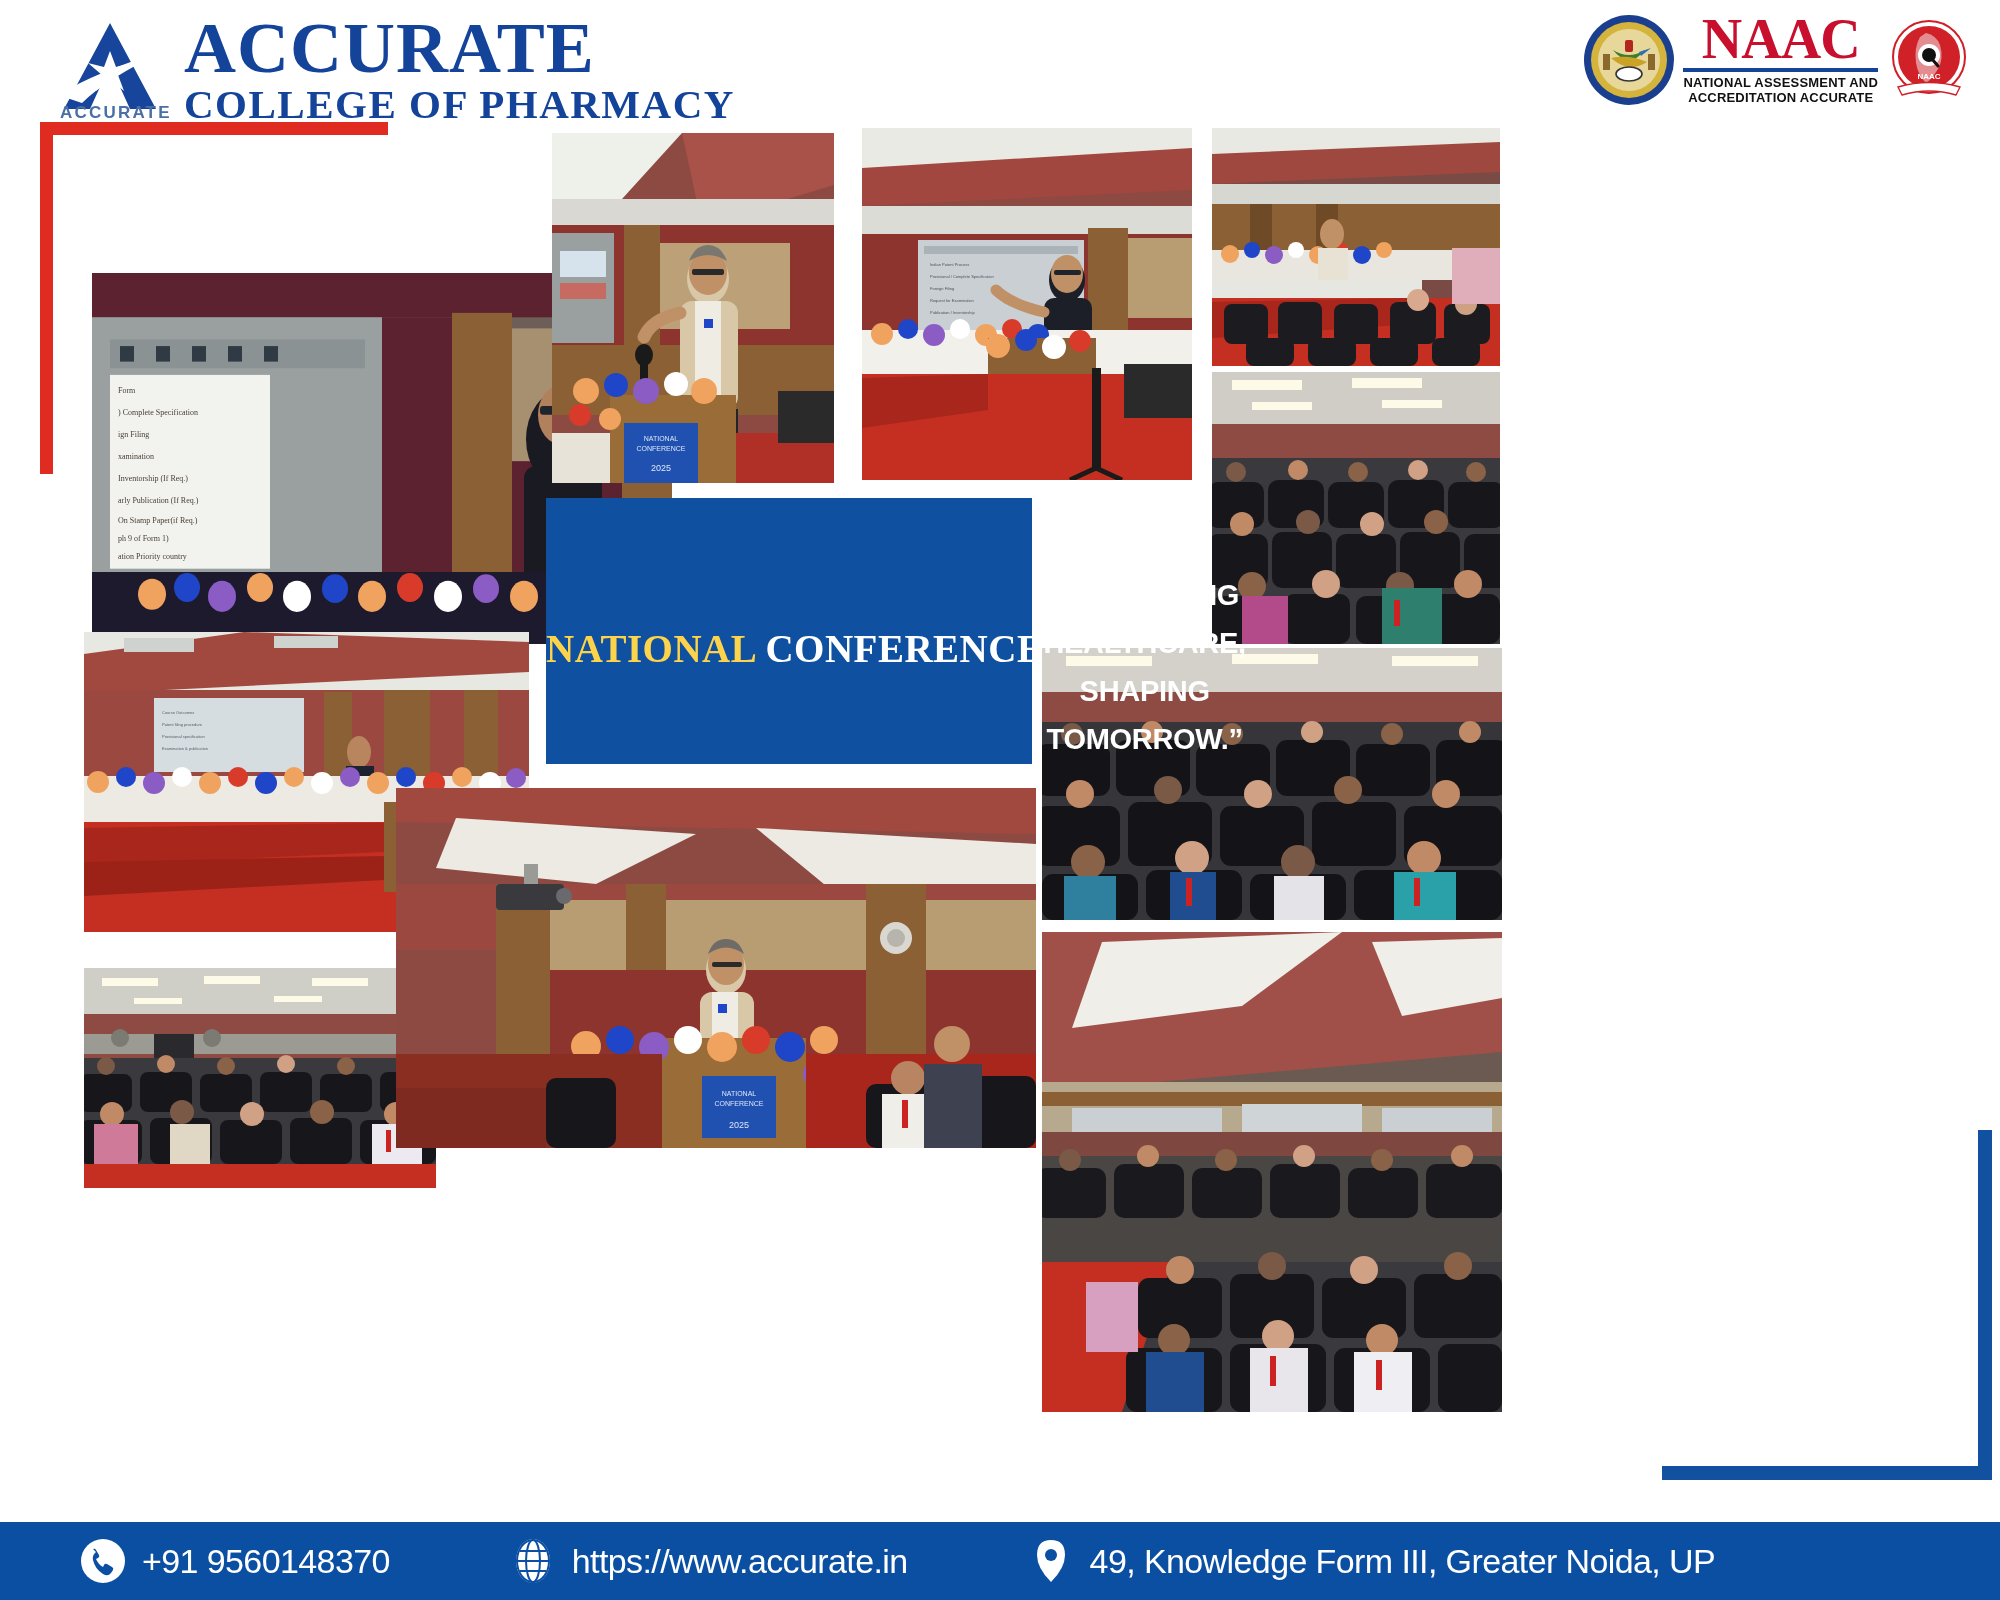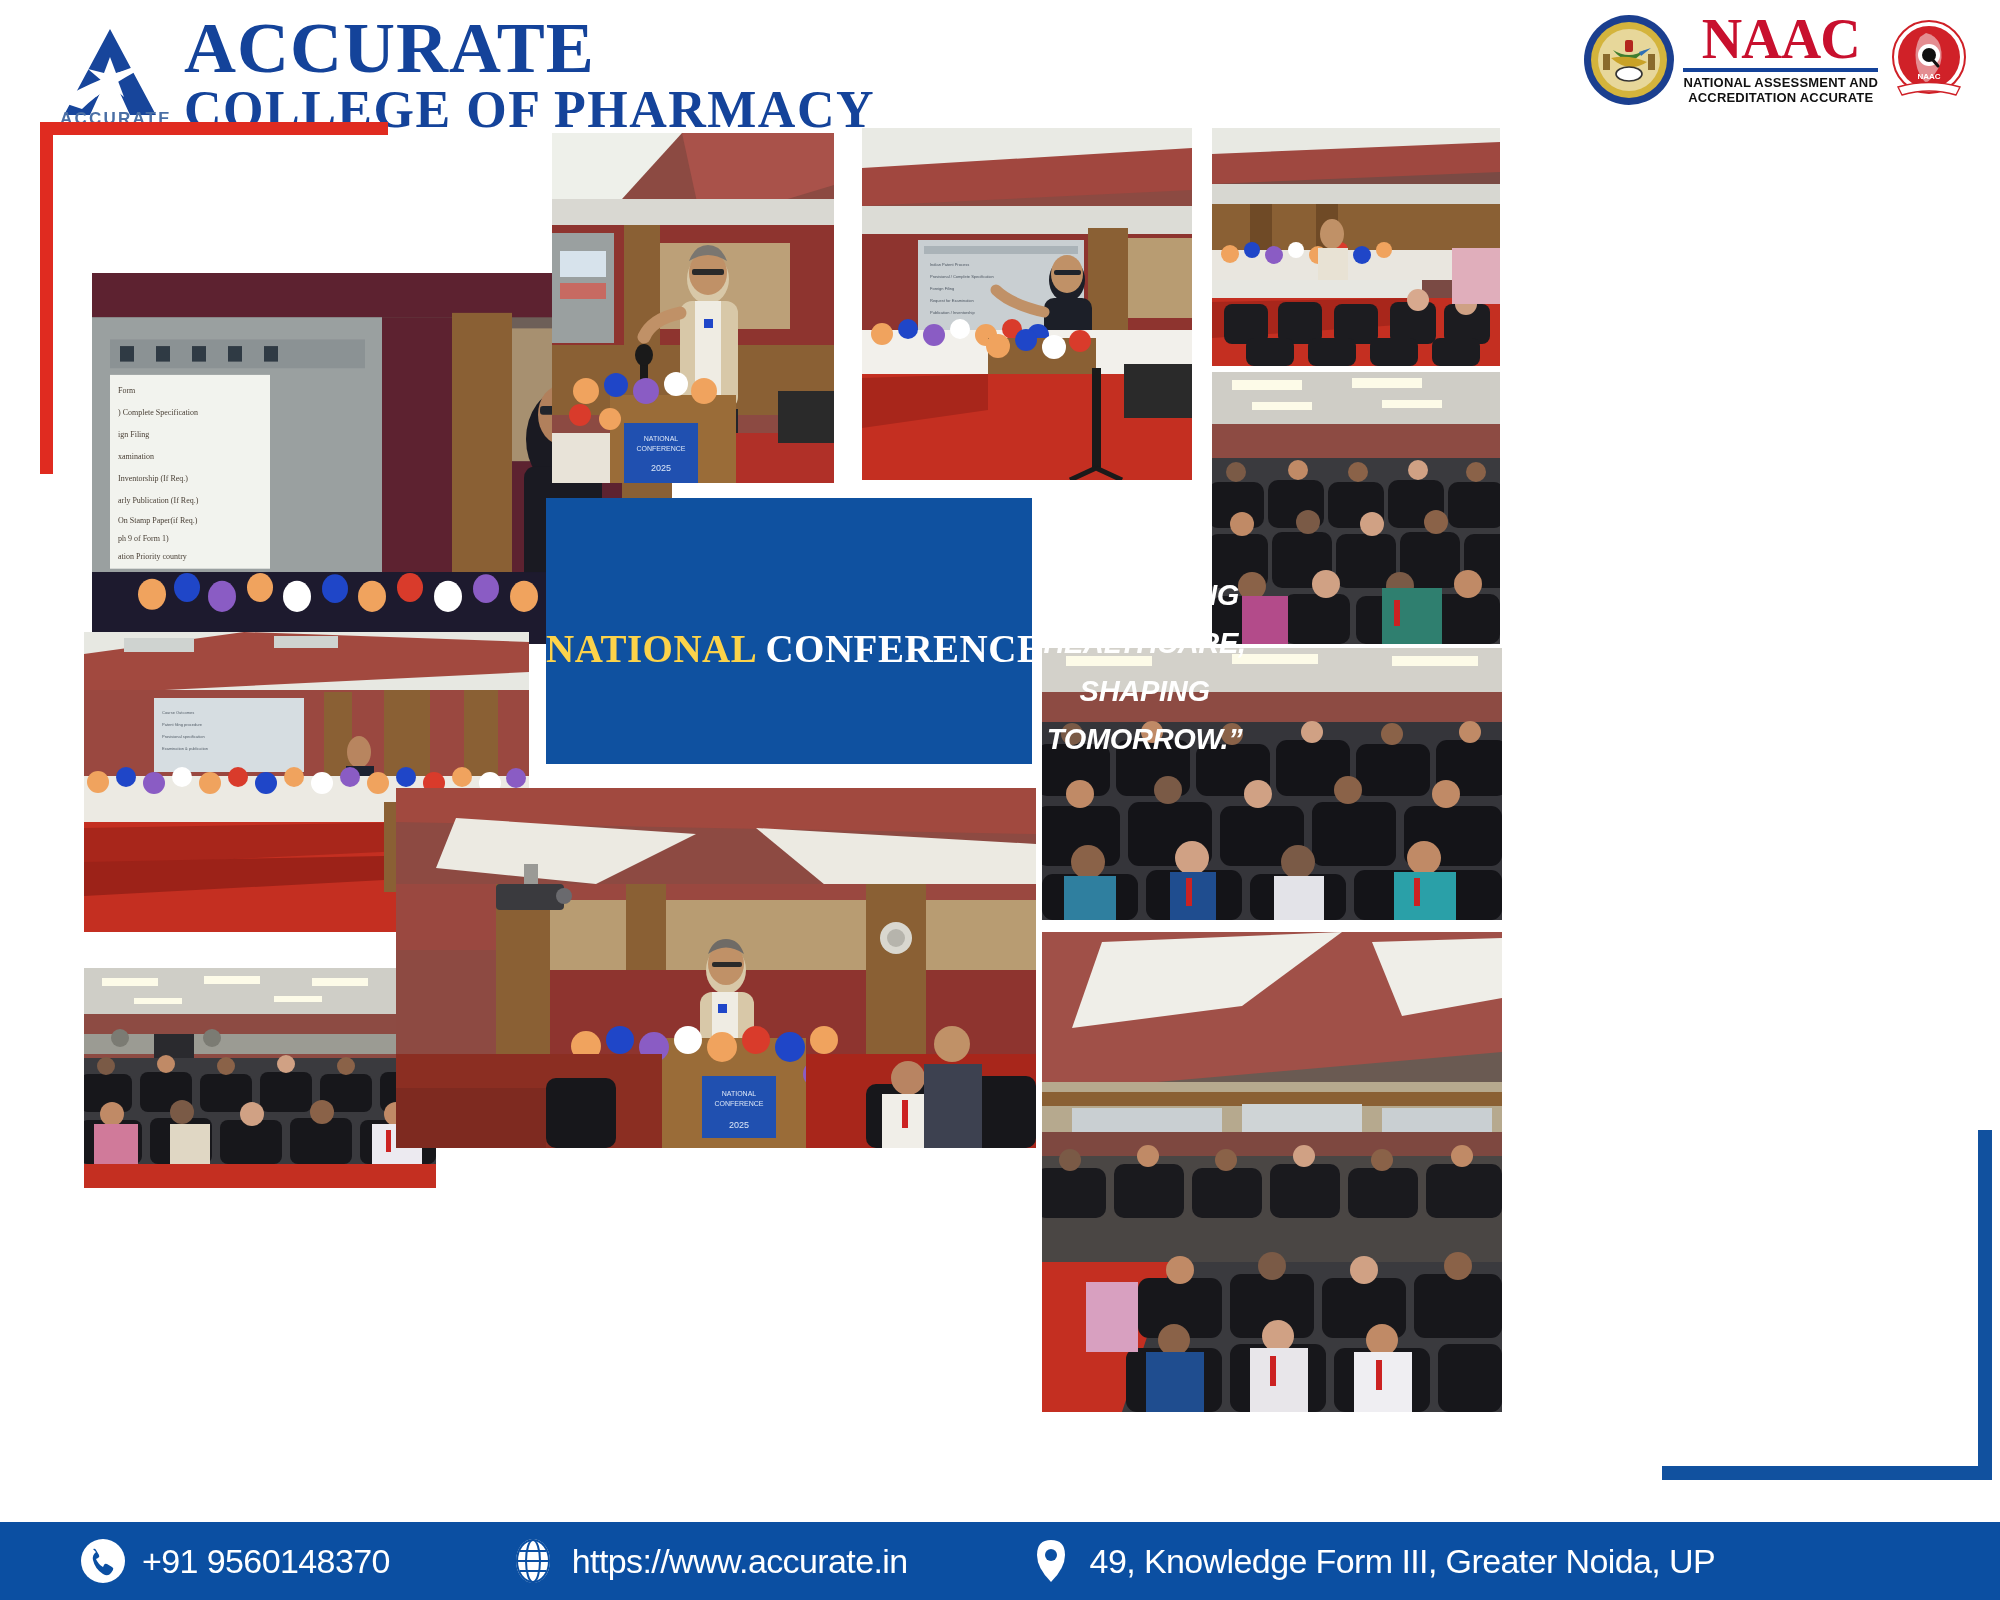--- a/index.html
+++ b/index.html
@@ -21,21 +21,21 @@
     position:absolute;left:8px;bottom:-2px;width:104px;text-align:center;
     font-size:17px;letter-spacing:2.2px;color:#4a6fa5;font-weight:bold;
   }
   .logo-text{display:flex;flex-direction:column;line-height:0.96;}
   .logo-text .l1{
     font-family:"Liberation Serif",serif;font-weight:bold;
     font-size:72px;letter-spacing:1px;color:#14439a;
   }
   .logo-text .l2{
     font-family:"Liberation Serif",serif;font-weight:bold;
-    font-size:52px;letter-spacing:1.5px;color:#14439a;margin-top:2px;
+    font-size:41px;letter-spacing:1.5px;color:#14439a;margin-top:2px;
   }
 
   .accred{position:absolute;right:28px;top:14px;display:flex;align-items:center;gap:8px;}
   .seal{width:92px;height:92px;flex:none;}
   .naac-lockup{display:flex;flex-direction:column;align-items:center;}
   .naac-word{
     font-family:"Liberation Serif",serif;font-weight:bold;font-size:56px;
     color:#c8102e;line-height:0.9;letter-spacing:-1px;
   }
   .naac-rule{width:100%;height:4px;background:#14439a;margin:3px 0 4px;}
@@ -64,21 +64,21 @@
     background:#0f51a0;display:flex;flex-direction:row;
     align-items:center;justify-content:flex-start;padding-top:34px;box-sizing:border-box;
   }
   .tp-head{
     font-family:"Liberation Serif",serif;font-weight:bold;font-size:39px;
     letter-spacing:0.5px;white-space:nowrap;
   }
   .tp-head .n{color:#fcd34a;}
   .tp-head .c{color:#ffffff;}
   .tp-tag{
-    margin-top:40px;color:#ffffff;font-weight:bold;font-style:italic;
+    margin-top:40px;color:#ffffff;font-weight:bold;
     font-size:29px;line-height:1.65;text-align:center;letter-spacing:-0.3px;
   }
 
   
   .footer{
     position:absolute;left:0;bottom:0;width:2000px;height:78px;background:#0b4fa2;
     display:flex;align-items:center;
   }
   .f-item{display:flex;align-items:center;gap:16px;color:#fff;}
   .f-item:nth-child(1){margin-left:80px;}

